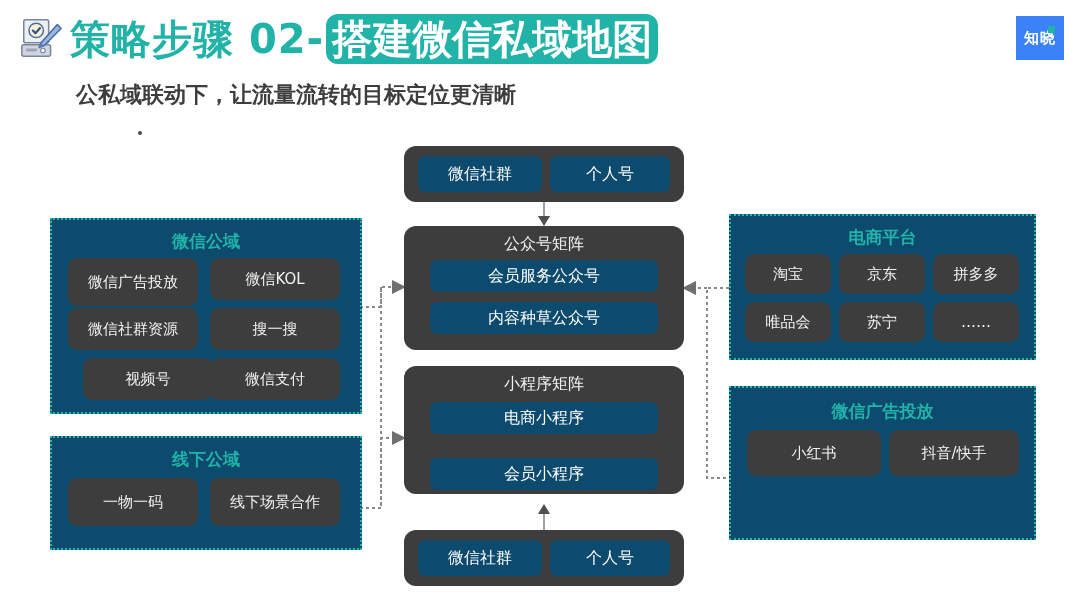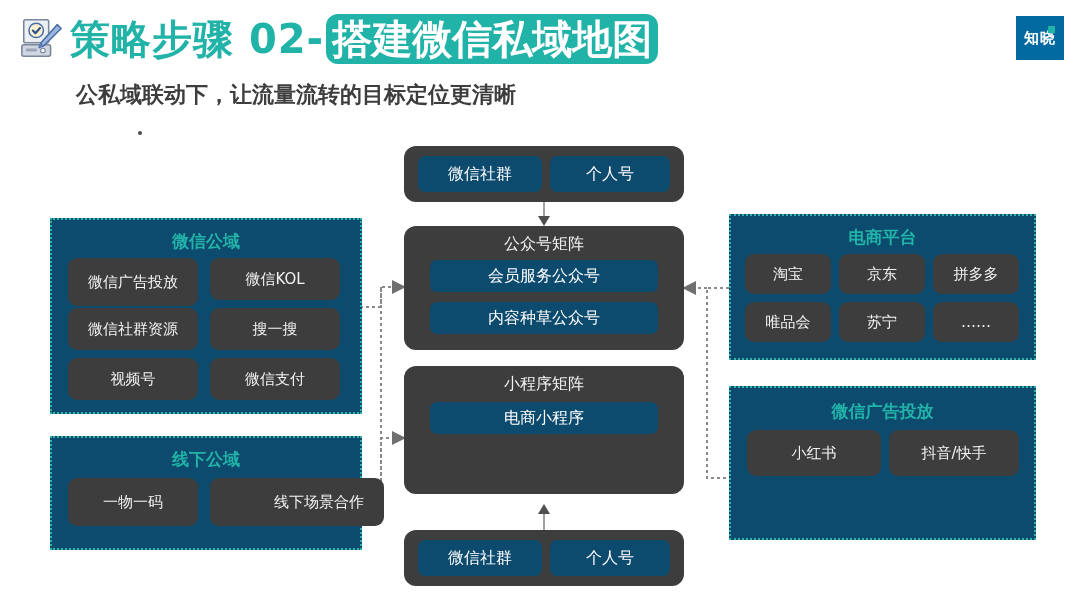--- a/index.html
+++ b/index.html
@@ -33,21 +33,21 @@
   }
   #subtitle{
     position:absolute;left:76px;top:80px;
     font-size:22px;font-weight:bold;color:#3d3d3d;white-space:nowrap;
     font-family:"DejaVu Sans","Liberation Sans",sans-serif;
   }
   #stray-dot{position:absolute;left:138px;top:131px;width:4px;height:4px;border-radius:50%;background:#4a4a4a;}
 
   #brand-logo{
     position:absolute;right:16px;top:16px;
-    width:48px;height:44px;background:#0369a1;
+    width:48px;height:44px;background:#3b82f6;
     display:flex;align-items:center;justify-content:center;
   }
   #brand-logo-text{
     color:#ffffff;font-size:15px;font-weight:bold;letter-spacing:1px;
     font-family:"DejaVu Sans","Liberation Sans",sans-serif;
   }
   #brand-logo-accent{
     position:absolute;right:9px;top:10px;width:7px;height:7px;background:#22b3a8;
   }
 
@@ -165,45 +165,46 @@
 
 <div class="dark-card" style="left:404px;top:226px;width:280px;height:124px;">
   <div class="card-title" style="position:absolute;left:0;top:8px;width:100%;">公众号矩阵</div>
   <div class="teal-pill" style="position:absolute;left:26px;top:34px;width:228px;height:32px;">会员服务公众号</div>
   <div class="teal-pill" style="position:absolute;left:26px;top:76px;width:228px;height:32px;">内容种草公众号</div>
 </div>
 
 <div class="dark-card" style="left:404px;top:366px;width:280px;height:128px;">
   <div class="card-title" style="position:absolute;left:0;top:8px;width:100%;">小程序矩阵</div>
   <div class="teal-pill" style="position:absolute;left:26px;top:36px;width:228px;height:32px;">电商小程序</div>
+  <div class="teal-pill" style="position:absolute;left:26px;top:92px;width:228px;height:32px;">会员小程序</div>
 </div>
 
 <div class="dark-card" style="left:404px;top:530px;width:280px;height:56px;">
   <div class="teal-pill" style="position:absolute;left:14px;top:10px;width:124px;height:36px;">微信社群</div>
   <div class="teal-pill" style="position:absolute;left:146px;top:10px;width:120px;height:36px;">个人号</div>
 </div>
 
 <div class="dotted-panel" style="left:50px;top:218px;width:308px;height:192px;">
   <div class="panel-title" style="top:10px;">微信公域</div>
 
   <div class="chip" style="left:16px;top:38px;width:130px;height:48px;">微信广告投放</div>
   <div class="chip" style="left:158px;top:38px;width:130px;height:42px;">微信KOL</div>
 
   <div class="chip" style="left:16px;top:88px;width:130px;height:42px;">微信社群资源</div>
   <div class="chip" style="left:158px;top:88px;width:130px;height:42px;">搜一搜</div>
 
-  <div class="chip" style="left:16px;top:138px;width:130px;height:42px;">视频号</div>
+  <div class="chip" style="left:31px;top:138px;width:130px;height:42px;">视频号</div>
   <div class="chip" style="left:158px;top:138px;width:130px;height:42px;">微信支付</div>
 </div>
 
 <div class="dotted-panel" style="left:50px;top:436px;width:308px;height:110px;">
   <div class="panel-title" style="top:10px;">线下公域</div>
 
   <div class="chip" style="left:16px;top:40px;width:130px;height:48px;">一物一码</div>
-  <div class="chip" style="left:158px;top:40px;width:130px;height:48px;padding-left:44px;">线下场景合作</div>
+  <div class="chip" style="left:158px;top:40px;width:130px;height:48px;">线下场景合作</div>
 </div>
 
 <div class="dotted-panel" style="left:729px;top:214px;width:303px;height:142px;">
   <div class="panel-title" style="top:10px;">电商平台</div>
 
   <div class="chip" style="left:14px;top:38px;width:86px;height:40px;">淘宝</div>
   <div class="chip" style="left:108px;top:38px;width:86px;height:40px;">京东</div>
   <div class="chip" style="left:202px;top:38px;width:86px;height:40px;">拼多多</div>
 
   <div class="chip" style="left:14px;top:86px;width:86px;height:40px;">唯品会</div>

